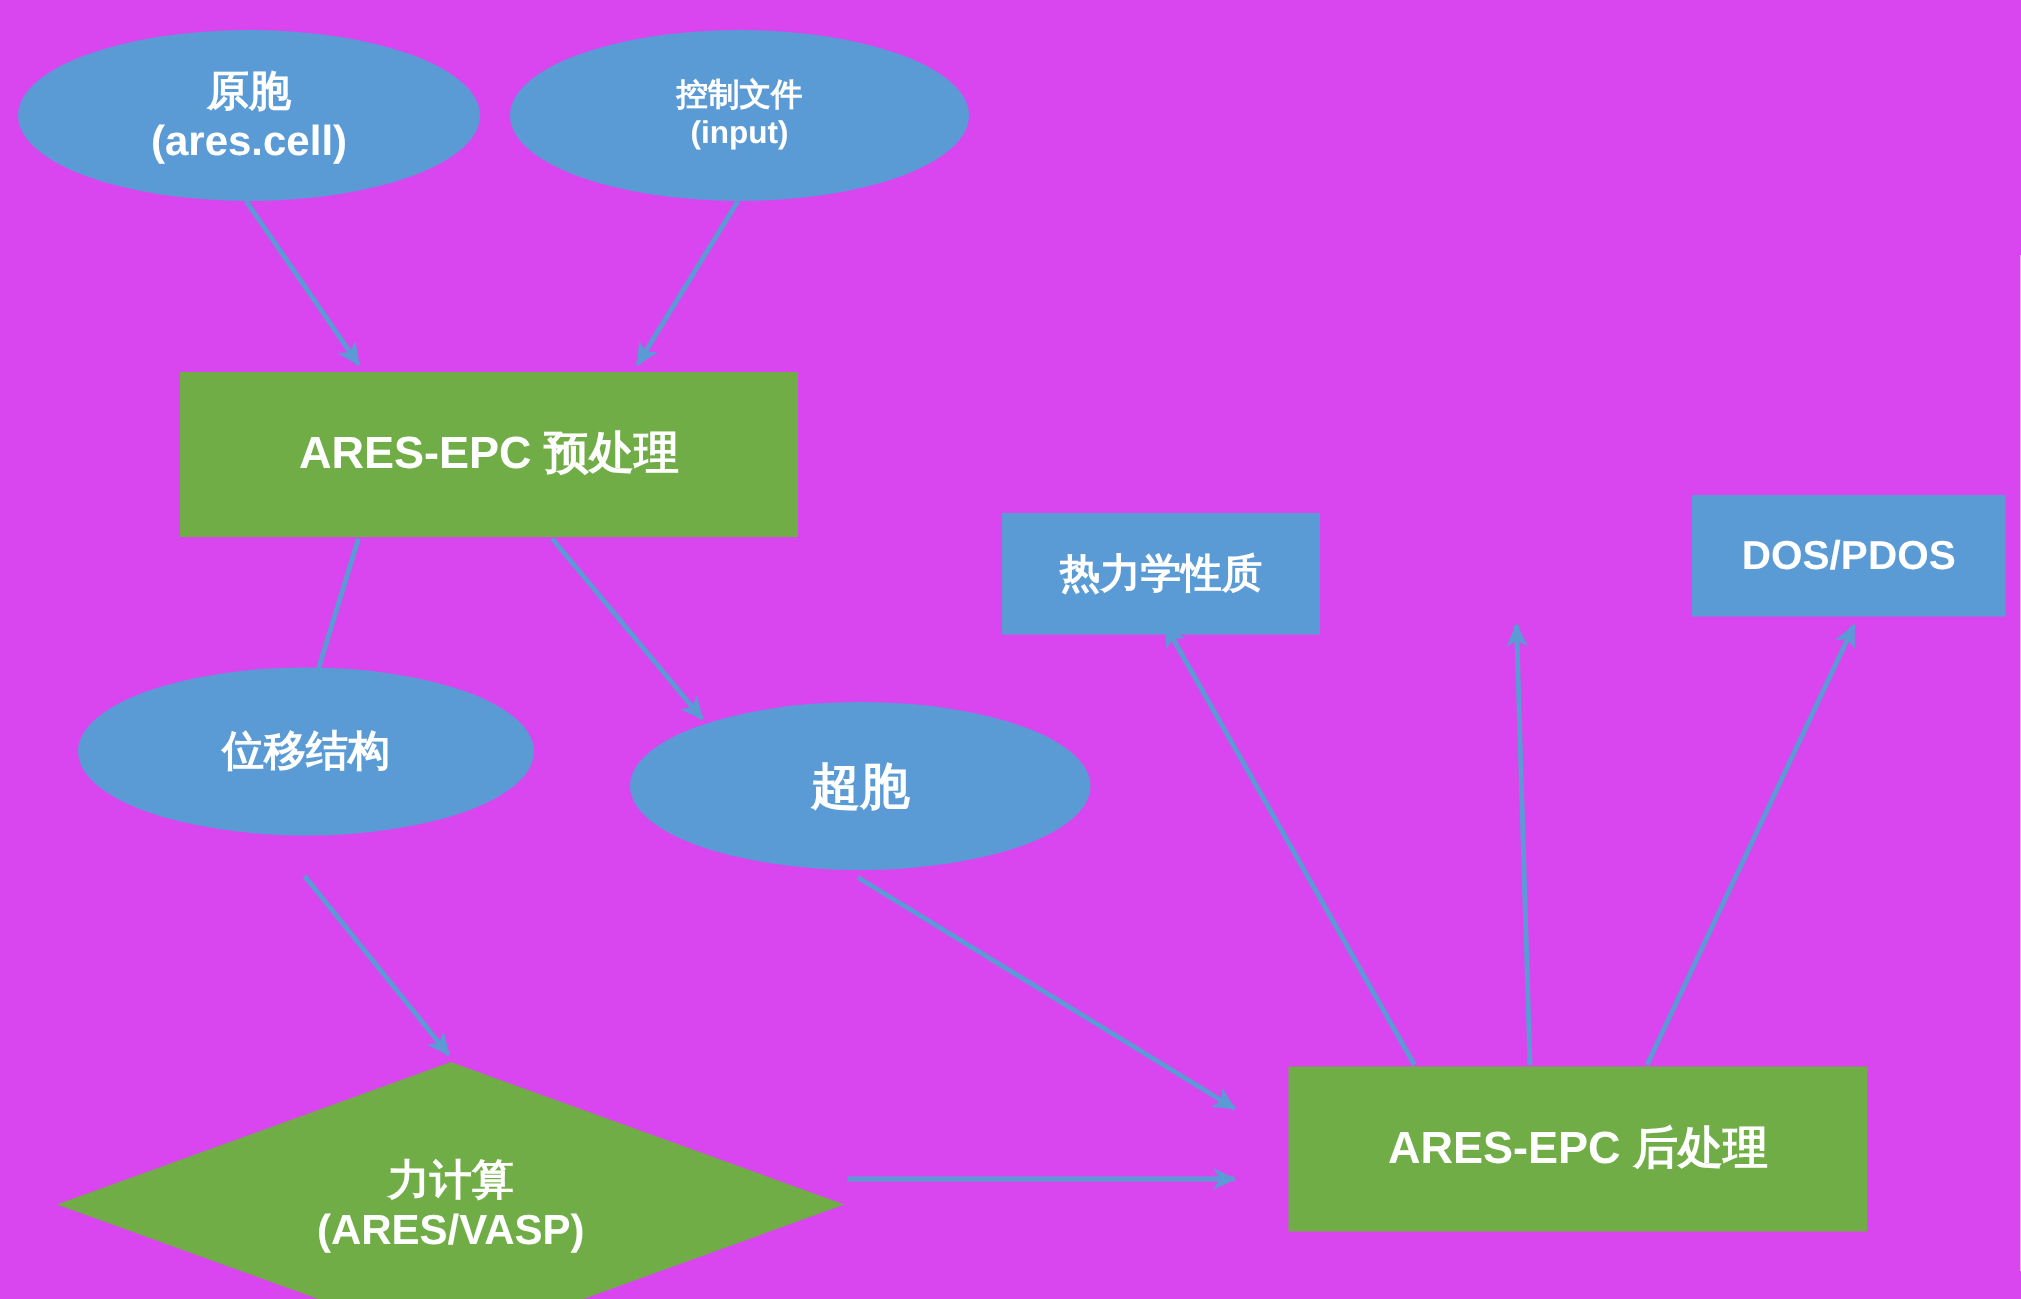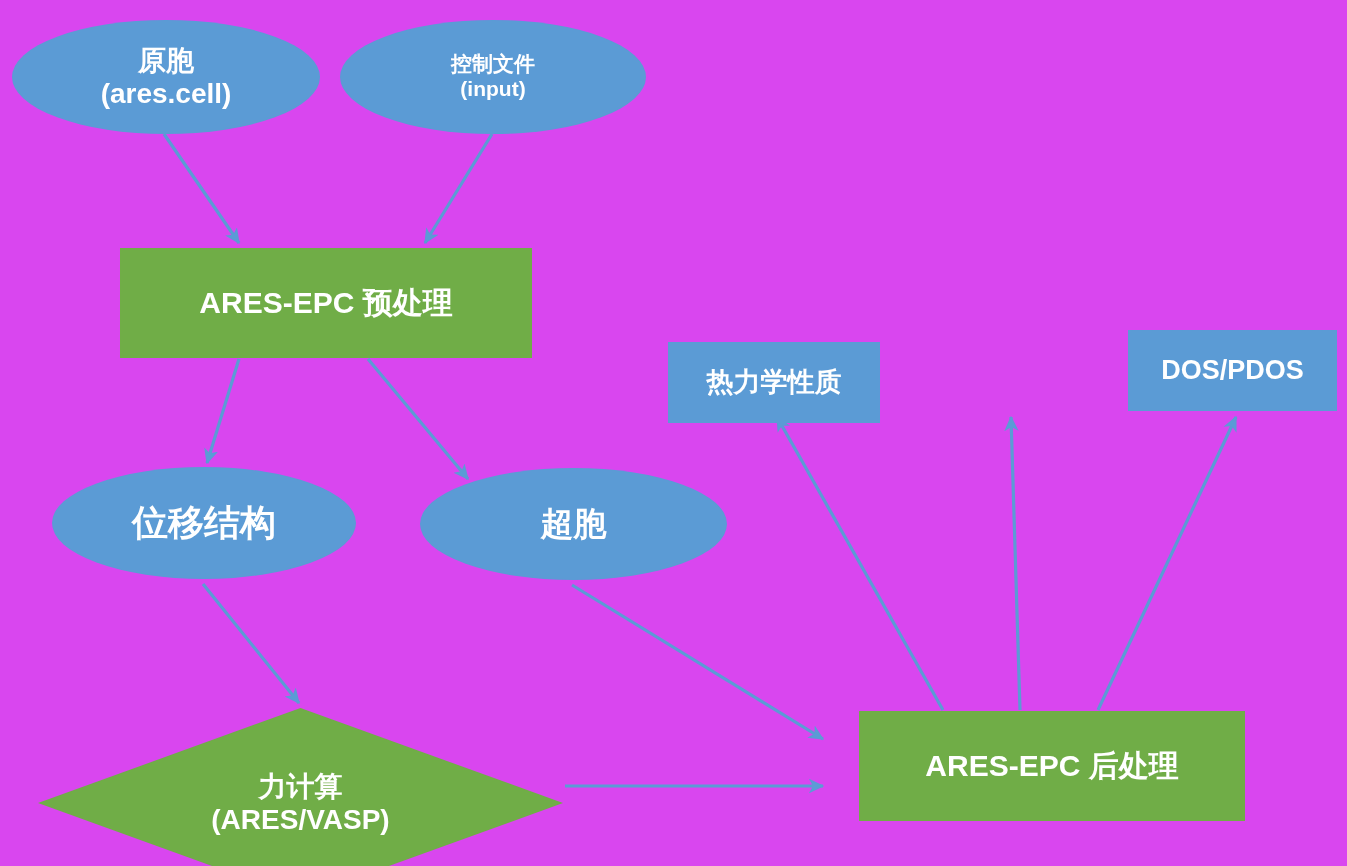--- a/index.html
+++ b/index.html
@@ -79,21 +79,21 @@
     color: #ffffff;
     font-weight: bold;
     line-height: 1.18;
     white-space: pre-line;
   }
 
   
   #node-primitive-cell { left: 12px;  top: 20px;  width: 308px; height: 114px; font-size: 28px; }
   #node-control-file   { left: 340px; top: 20px;  width: 306px; height: 114px; font-size: 21px; }
   #node-preprocess     { left: 88px;  top: 248px; width: 412px; height: 110px; font-size: 30px; }
-  #node-displaced      { left: 52px;  top: 467px; width: 304px; height: 112px; font-size: 36px; justify-content: center; }
+  #node-displaced      { left: 52px;  top: 445px; width: 304px; height: 112px; font-size: 28px; justify-content: center; }
   #node-supercell      { left: 420px; top: 468px; width: 307px; height: 112px; font-size: 33px; }
   #node-force-calc     { left: 38px;  top: 708px; width: 525px; height: 190px; font-size: 28px; }
   #node-postprocess    { left: 827px; top: 711px; width: 386px; height: 110px; font-size: 30px; justify-content: center; }
   #node-thermo         { left: 668px; top: 330px; width: 212px; height: 81px;  font-size: 27px; margin-top: 12px; }
   #node-dispersion     { left: 900px; top: 330px; width: 218px; height: 81px;  font-size: 27px; }
   #node-dos            { left: 1128px;top: 330px; width: 209px; height: 81px;  font-size: 27px; }
 </style>
 </head>
 <body>
 

